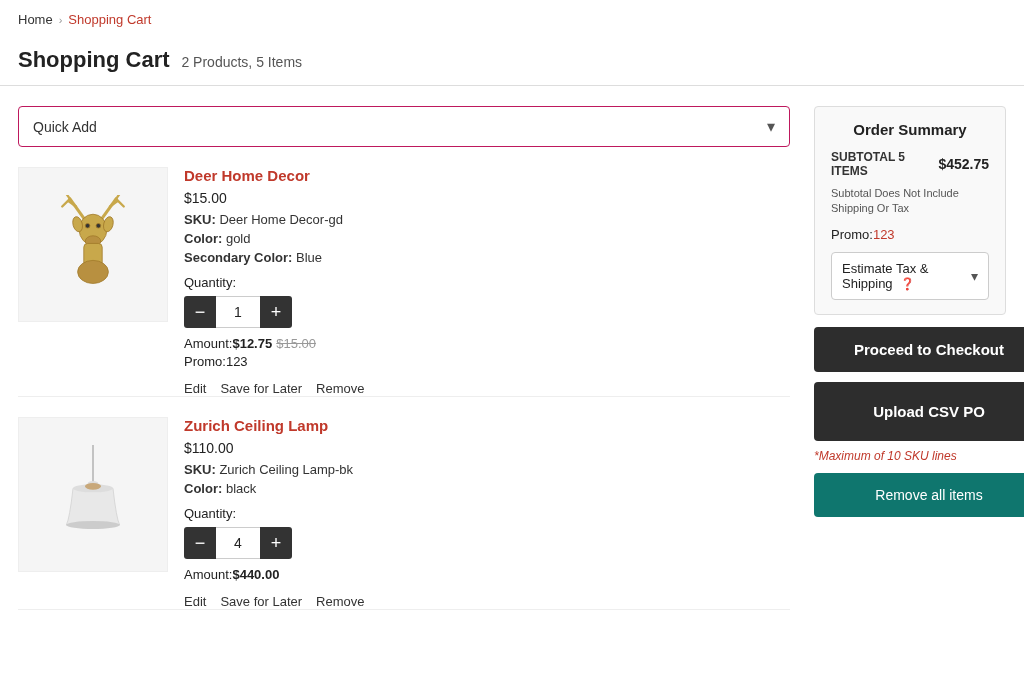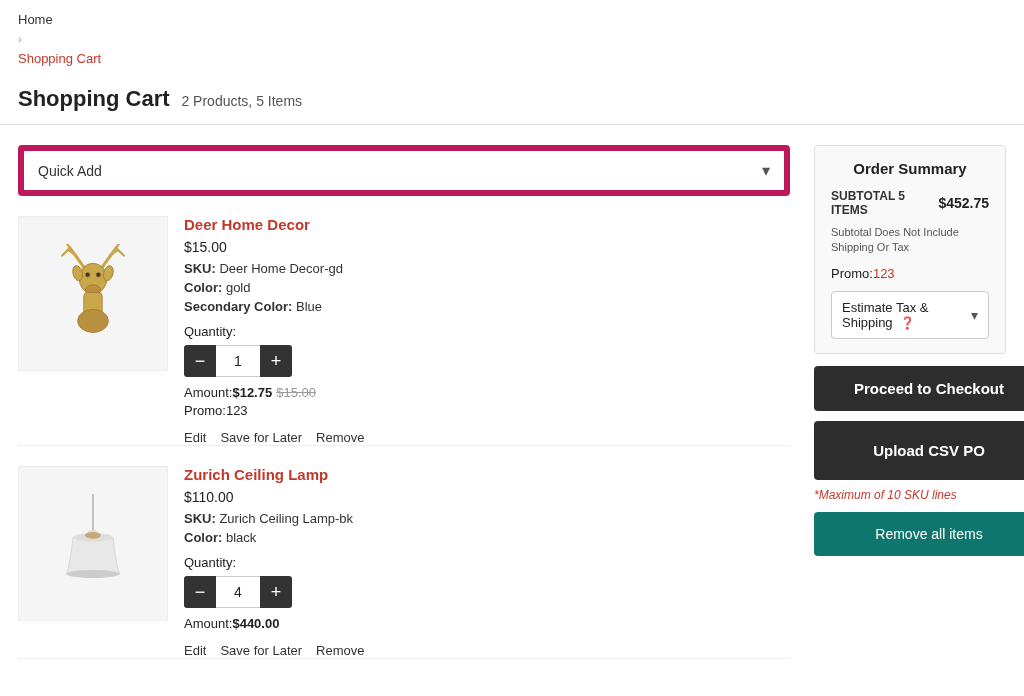--- a/index.html
+++ b/index.html
@@ -1,20 +1,20 @@
 <!DOCTYPE html>
 <html><head>
   <meta charset="utf-8">
   <style>
     * { box-sizing: border-box; margin: 0; padding: 0; }
     body { font-family: Arial, sans-serif; background: #fff; color: #222; font-size: 14px; }
 
     .breadcrumb {
-      display: flex; gap: 6px;
-      padding: 12px 18px; font-size: 13px; flex-direction: column;
+      display: flex; align-items: center; gap: 6px;
+      padding: 12px 18px; font-size: 13px;
     }
     .breadcrumb-home { color: #333; text-decoration: none; }
     .breadcrumb-chevron { color: #999; font-size: 11px; }
     .breadcrumb-current { color: #c0392b; font-weight: 500; }
 
     .page-header {
       padding: 8px 18px 12px;
       border-bottom: 1px solid #ddd;
     }
     .page-title { font-size: 22px; font-weight: 700; }
@@ -23,21 +23,21 @@
     .main-layout {
       display: flex; gap: 24px;
       padding: 20px 18px;
       align-items: flex-start;
     }
 
     .cart-section { flex: 1; }
 
     .quick-add-bar {
       display: flex; align-items: center; justify-content: space-between;
-      border: 6px solid #be185d; border-radius: 4px;
+      border: 1px solid #be185d; border-radius: 4px;
       padding: 10px 14px; margin-bottom: 20px;
       cursor: pointer; background: #fff;
     }
     .quick-add-label { color: #333; font-size: 14px; }
     .quick-add-chevron { color: #555; font-size: 16px; }
 
     .cart-item {
       display: flex; gap: 16px;
       margin-bottom: 20px;
       border-bottom: 1px solid #eee;

